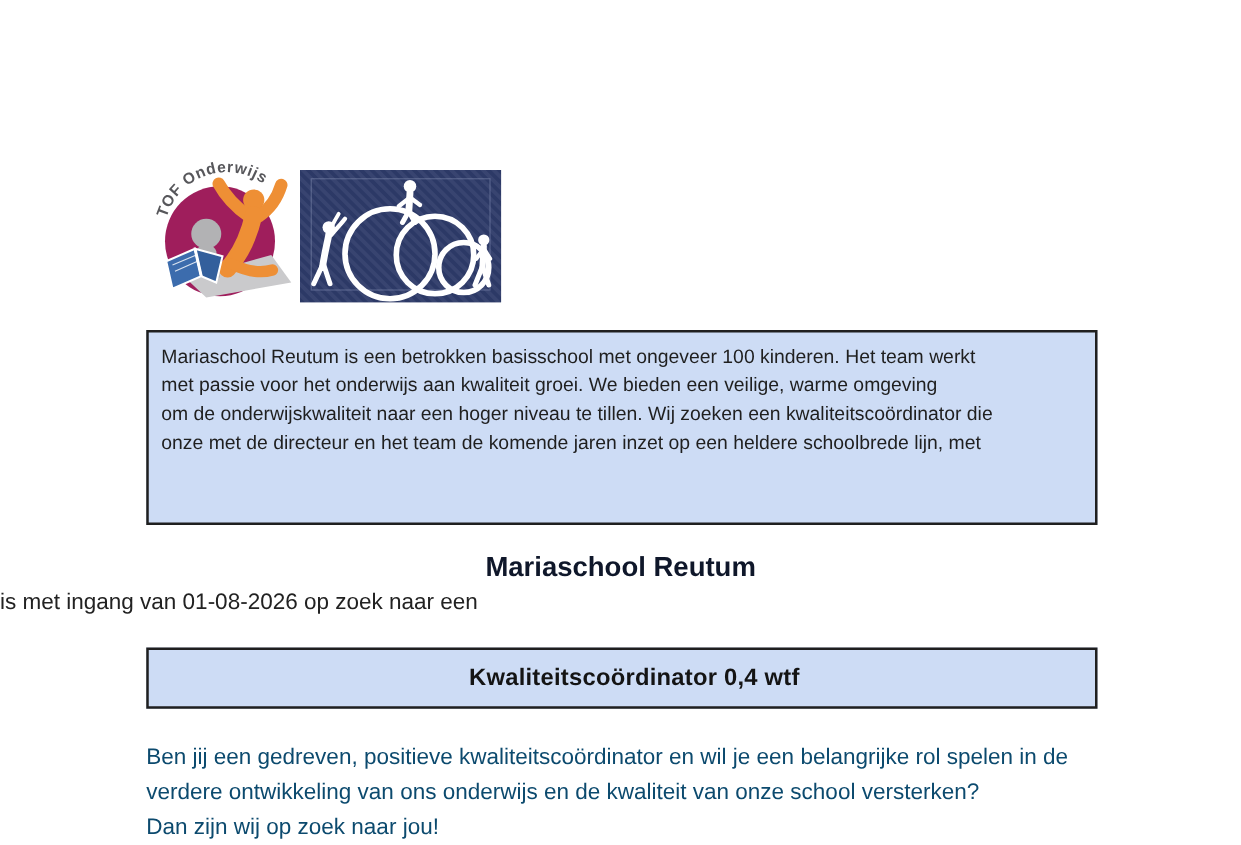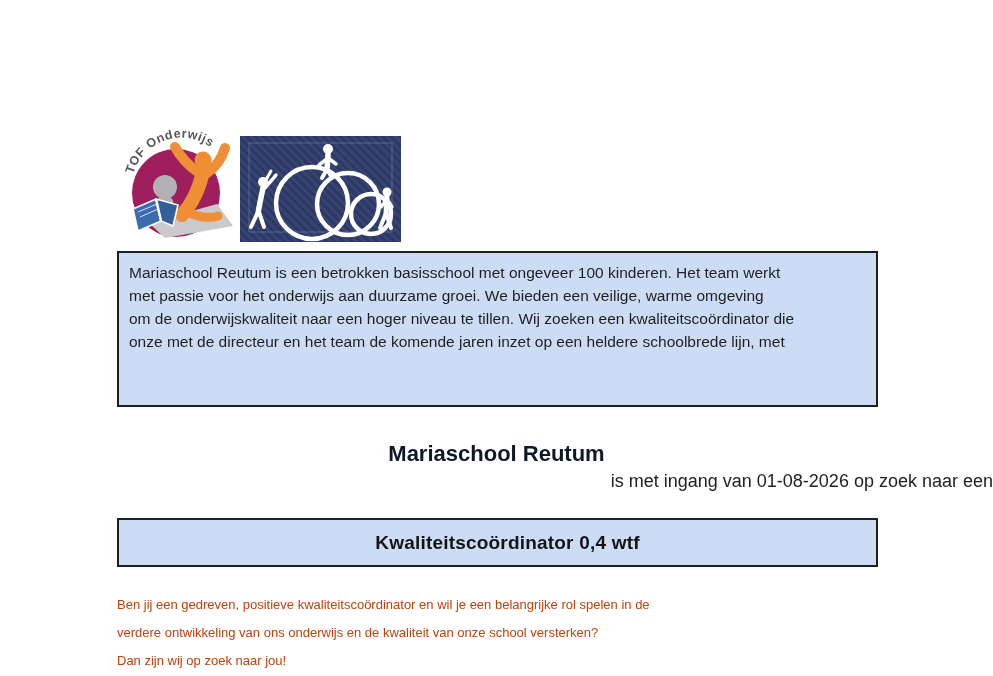--- a/index.html
+++ b/index.html
@@ -8,57 +8,57 @@
     width:993px;height:676px;
     background:#ffffff;
     font-family:"Liberation Sans","DejaVu Sans",sans-serif;
     color:#1f1f1f;
     overflow:hidden;
   }
   .logo-tof{position:absolute;left:119px;top:125px;width:116px;height:114px;}
   .logo-rings{position:absolute;left:240px;top:136px;width:161px;height:106px;}
 
   .intro-box{
-    position:absolute;left:117px;top:251px;width:761px;height:156px;
+    position:absolute;left:117px;top:264px;width:761px;height:156px;
     box-sizing:border-box;
     background:#cddcf5;
     border:2px solid #1f1f1f;
     padding:8px 10px 0 10px;
   }
   .intro-box .line{
     font-size:15.5px;line-height:23px;white-space:nowrap;
     color:#1f1f1f;letter-spacing:0px;
   }
 
   .doc-heading{
     position:absolute;left:0;top:441px;width:993px;
     text-align:center;font-weight:bold;font-size:22px;line-height:26px;
     color:#0f172a;margin:0;
   }
   .doc-subtitle{
     position:absolute;left:0;top:470px;width:993px;
-    text-align:right;font-size:18px;line-height:22px;color:#222222;
+    text-align:left;font-size:18px;line-height:22px;color:#222222;
   }
 
   .vacancy-box{
     position:absolute;left:117px;top:518px;width:761px;height:49px;
     box-sizing:border-box;
     background:#cddcf5;
     border:2px solid #1f1f1f;
     display:flex;align-items:center;justify-content:center;padding-left:20px;
   }
   .vacancy-box .vacancy-title{
     font-weight:bold;font-size:19px;color:#141414;letter-spacing:0.2px;
   }
 
   .closing{
     position:absolute;left:117px;top:591px;width:770px;
   }
   .closing .line{
-    font-size:13px;line-height:28px;white-space:nowrap;color:#c2410c;
+    font-size:18px;line-height:28px;white-space:nowrap;color:#0c4a6e;
   }
 </style>
 </head>
 <body>
 
 <div class="page">
 
   <svg class="logo-tof" viewBox="0 0 116 114" xmlns="http://www.w3.org/2000/svg">
     <defs>
       <path id="tofArc" d="M 13,54 A 50,50 0 0 1 112,72" fill="none"></path>
@@ -132,21 +132,21 @@
       <path d="M147,61 L146,78" stroke-width="5" fill="none"></path>
       <path d="M147,63 L141,71" stroke-width="3.5" fill="none"></path>
       <path d="M147,63 L152,71" stroke-width="3.5" fill="none"></path>
       <path d="M146,77 L140,92" stroke-width="4" fill="none"></path>
       <path d="M146,77 L151,92" stroke-width="4" fill="none"></path>
     </g>
   </svg>
 
   <div class="intro-box">
     <div class="line">Mariaschool Reutum is een betrokken basisschool met ongeveer 100 kinderen. Het team werkt</div>
-    <div class="line">met passie voor het onderwijs aan duurzame groei. We bieden een veilige, warme omgeving</div>
+    <div class="line">met passie voor het onderwijs aan kwaliteit groei. We bieden een veilige, warme omgeving</div>
     <div class="line">om de onderwijskwaliteit naar een hoger niveau te tillen. Wij zoeken een kwaliteitscoördinator die</div>
     <div class="line">onze met de directeur en het team de komende jaren inzet op een heldere schoolbrede lijn, met</div>
   </div>
 
   <h1 class="doc-heading">Mariaschool Reutum</h1>
   <div class="doc-subtitle">is met ingang van 01-08-2026 op zoek naar een</div>
 
   <div class="vacancy-box">
     <span class="vacancy-title">Kwaliteitscoördinator 0,4 wtf</span>
   </div>

